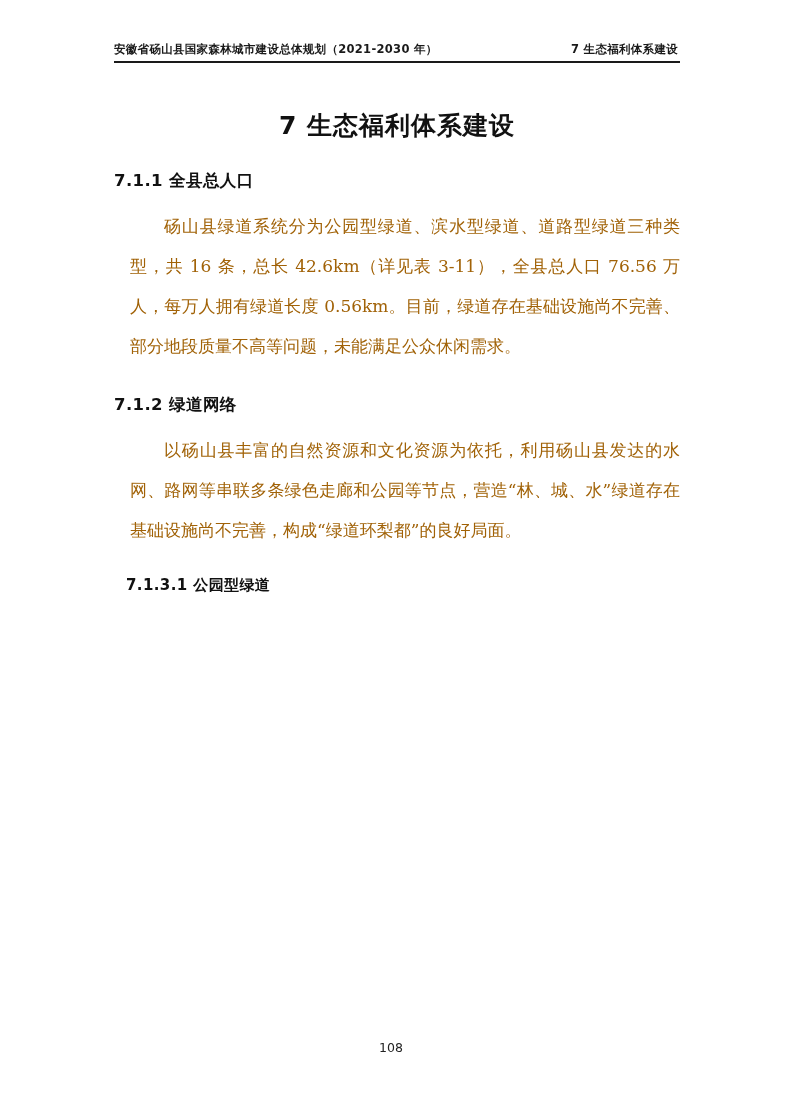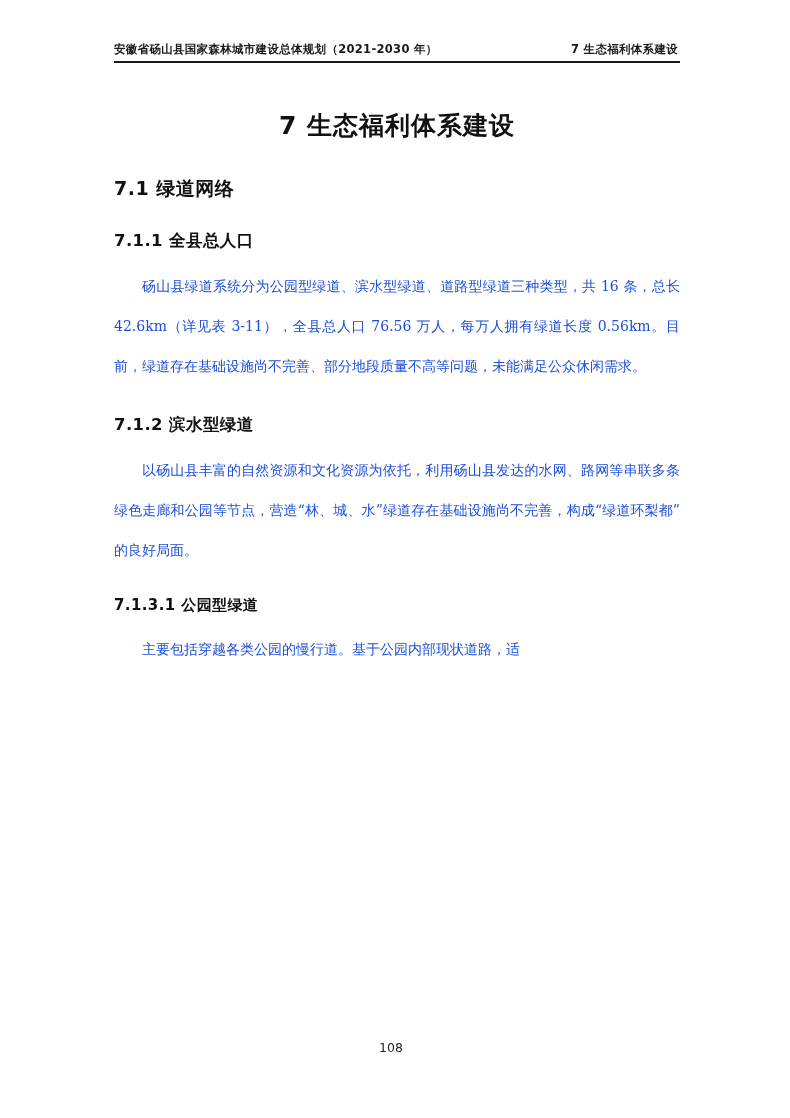--- a/index.html
+++ b/index.html
@@ -64,33 +64,33 @@
     font-family: "DejaVu Sans", "Liberation Sans", sans-serif;
     font-weight: bold;
     font-size: 16.5px;
     margin: 28px 0 0 0;
     letter-spacing: 0.4px;
   }
   h4.subsubsec {
     font-family: "DejaVu Sans", "Liberation Sans", sans-serif;
     font-weight: bold;
     font-size: 15px;
-    margin: 26px 0 0 0;
+    margin: 26px 0 0 12px;
     letter-spacing: 0.4px;
   }
   
   p.body {
     font-family: "DejaVu Serif", "Liberation Serif", serif;
-    font-size: 14px;
+    font-size: 17px;
     line-height: 40px;
     text-align: justify;
     text-justify: inter-ideograph;
     text-indent: 2em;
-    margin: 14px 0 0 0;
-    color: #1d4ed8;
+    margin: 14px 0 0 16px;
+    color: #a16207;
   }
   p.body.tight { margin-top: 10px; }
   
   .folio {
     position: absolute;
     left: 0;
     right: 8px;
     top: 1040px;
     text-align: center;
     font-family: "DejaVu Sans", "Liberation Sans", sans-serif;
@@ -106,29 +106,27 @@
   <div class="content">
 
     <div class="header-row">
       <div class="header-left">安徽省砀山县国家森林城市建设总体规划（2021-2030 年）</div>
       <div class="header-right">7 生态福利体系建设</div>
     </div>
     <div class="header-rule"></div>
 
     <h1 class="doc-title">7 生态福利体系建设</h1>
 
-    <h2 class="sec">7.1 绿道网络</h2>
 
     <h3 class="subsec">7.1.1 全县总人口</h3>
     <p class="body">砀山县绿道系统分为公园型绿道、滨水型绿道、道路型绿道三种类型，共 16 条，总长 42.6km（详见表 3-11），全县总人口 76.56 万人，每万人拥有绿道长度 0.56km。目前，绿道存在基础设施尚不完善、部分地段质量不高等问题，未能满足公众休闲需求。</p>
 
-    <h3 class="subsec">7.1.2 滨水型绿道</h3>
+    <h3 class="subsec">7.1.2 绿道网络</h3>
     <p class="body">以砀山县丰富的自然资源和文化资源为依托，利用砀山县发达的水网、路网等串联多条绿色走廊和公园等节点，营造“林、城、水”绿道存在基础设施尚不完善，构成“绿道环梨都”的良好局面。</p>
 
 
     <h4 class="subsubsec">7.1.3.1 公园型绿道</h4>
-    <p class="body">主要包括穿越各类公园的慢行道。基于公园内部现状道路，适</p>
 
   </div>
 
   <div class="folio">108</div>
 
 </div>
 
 </body></html>

